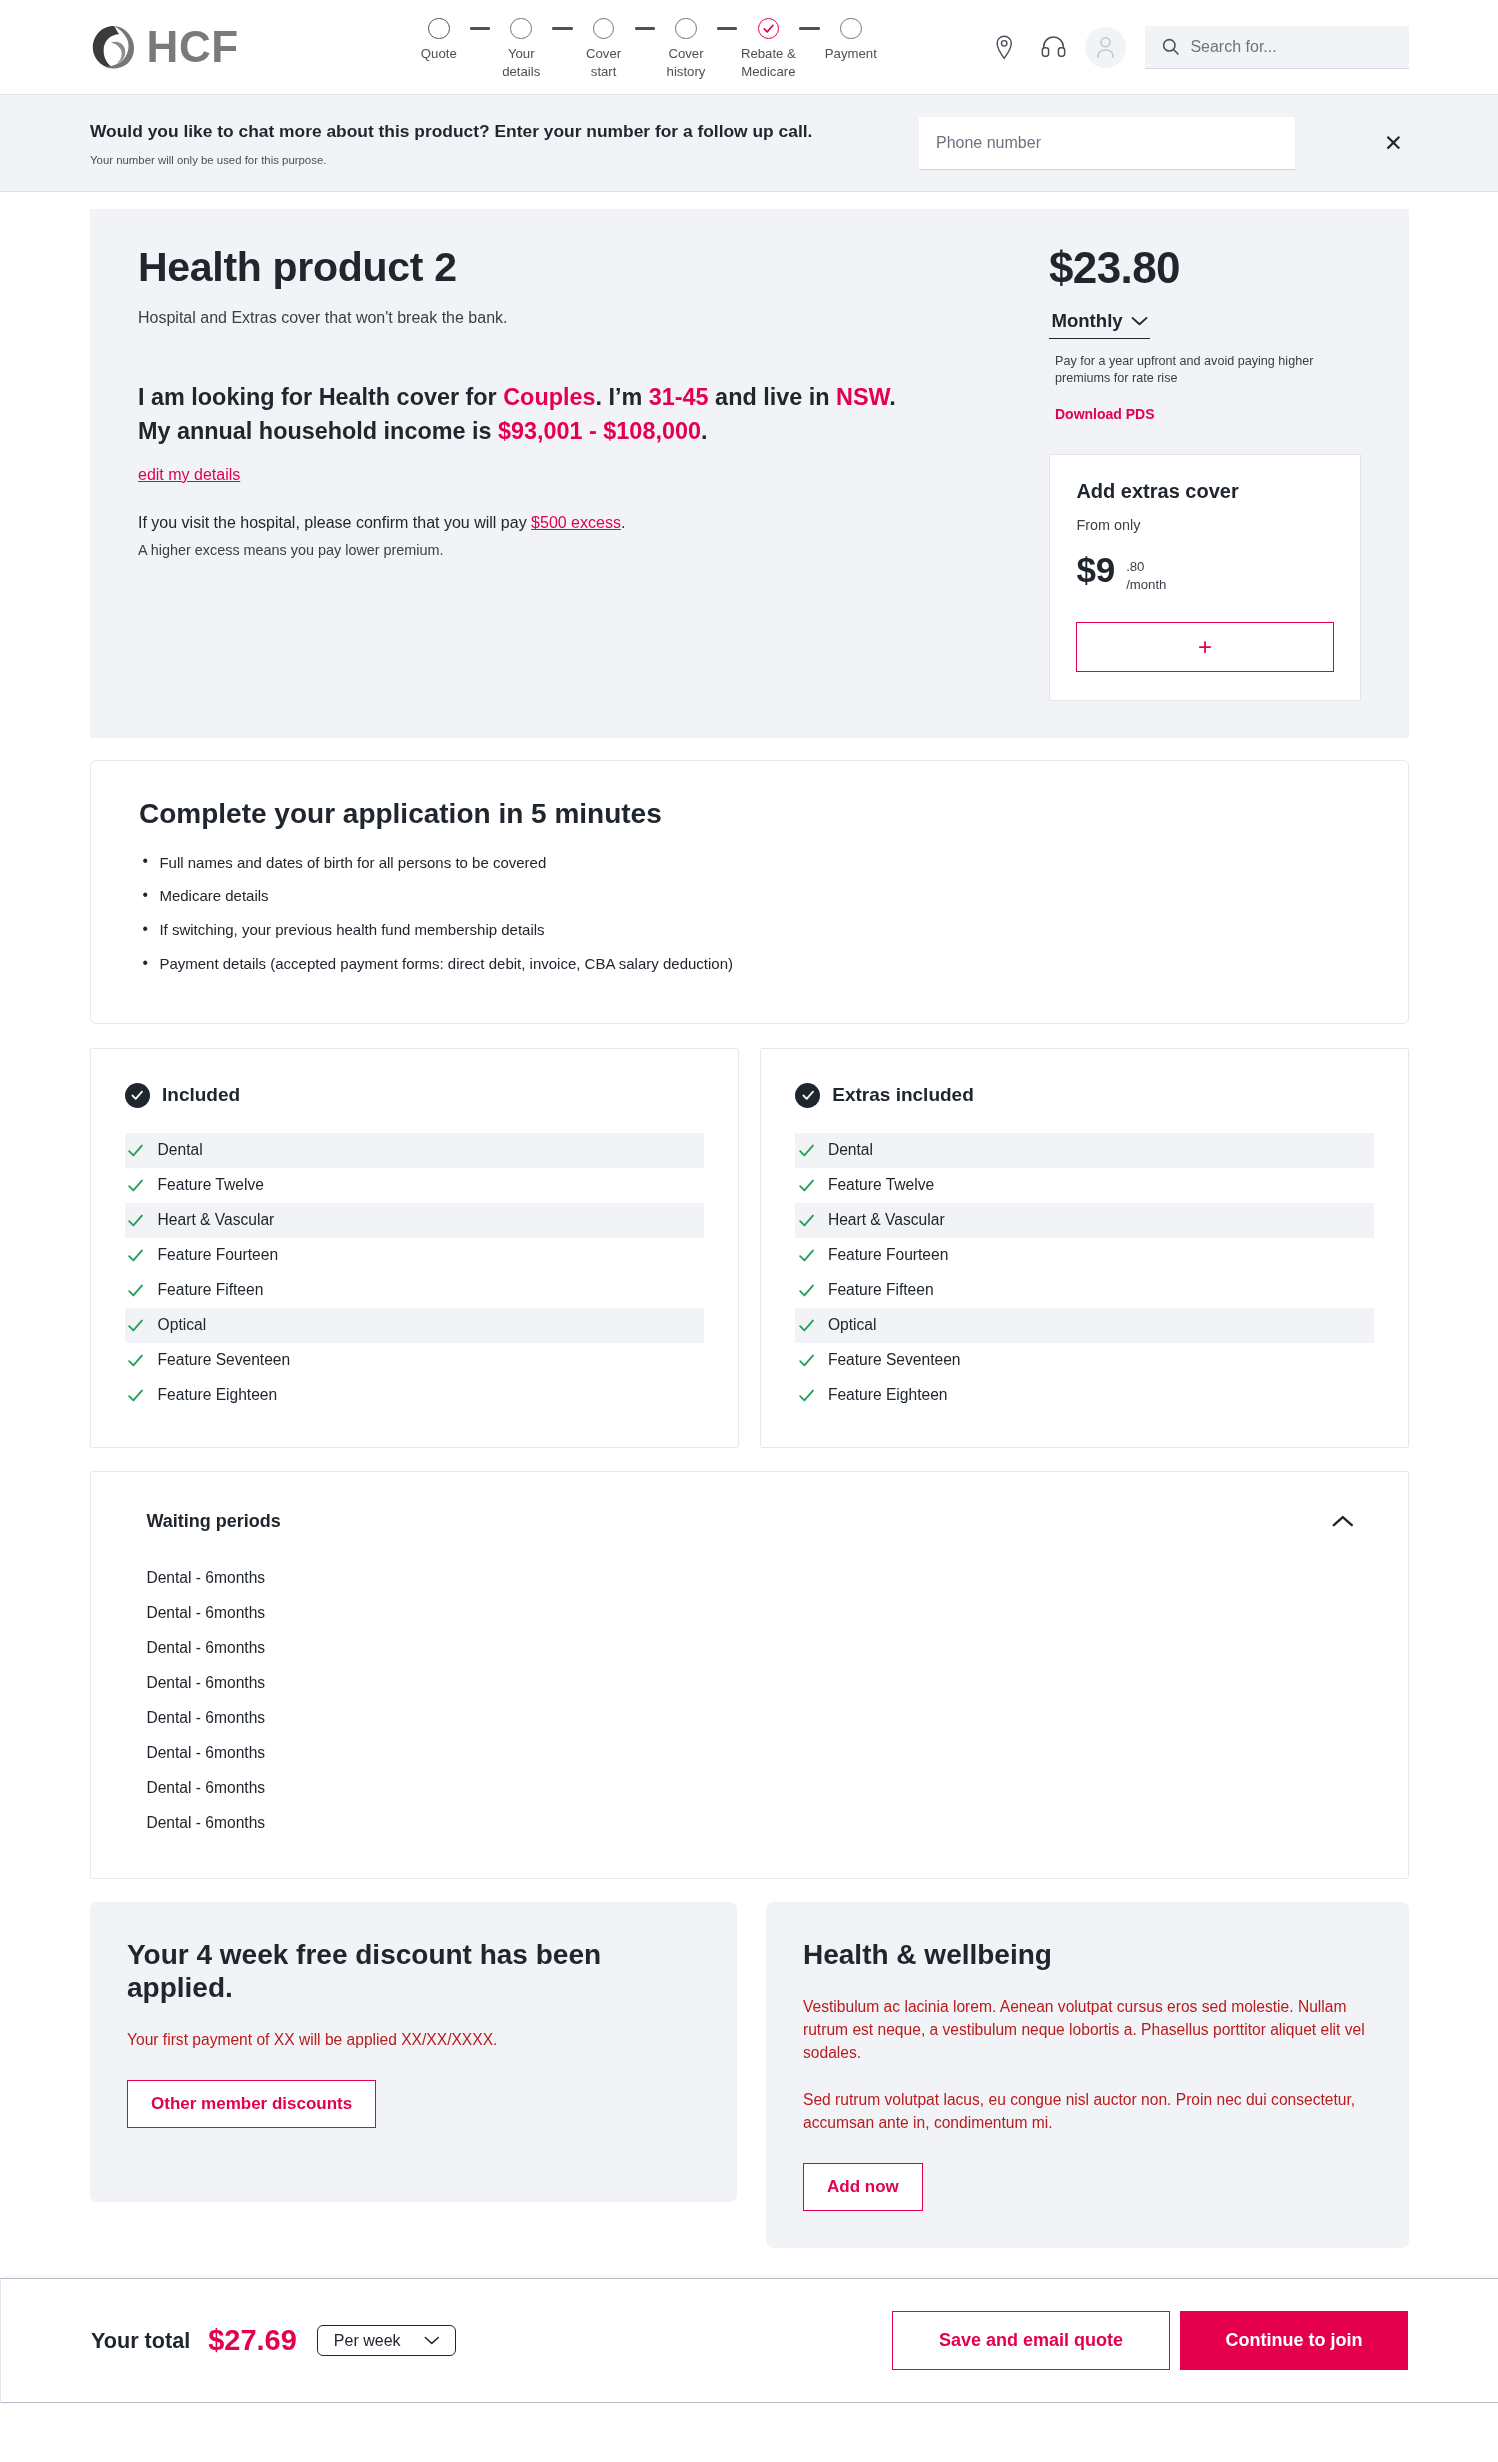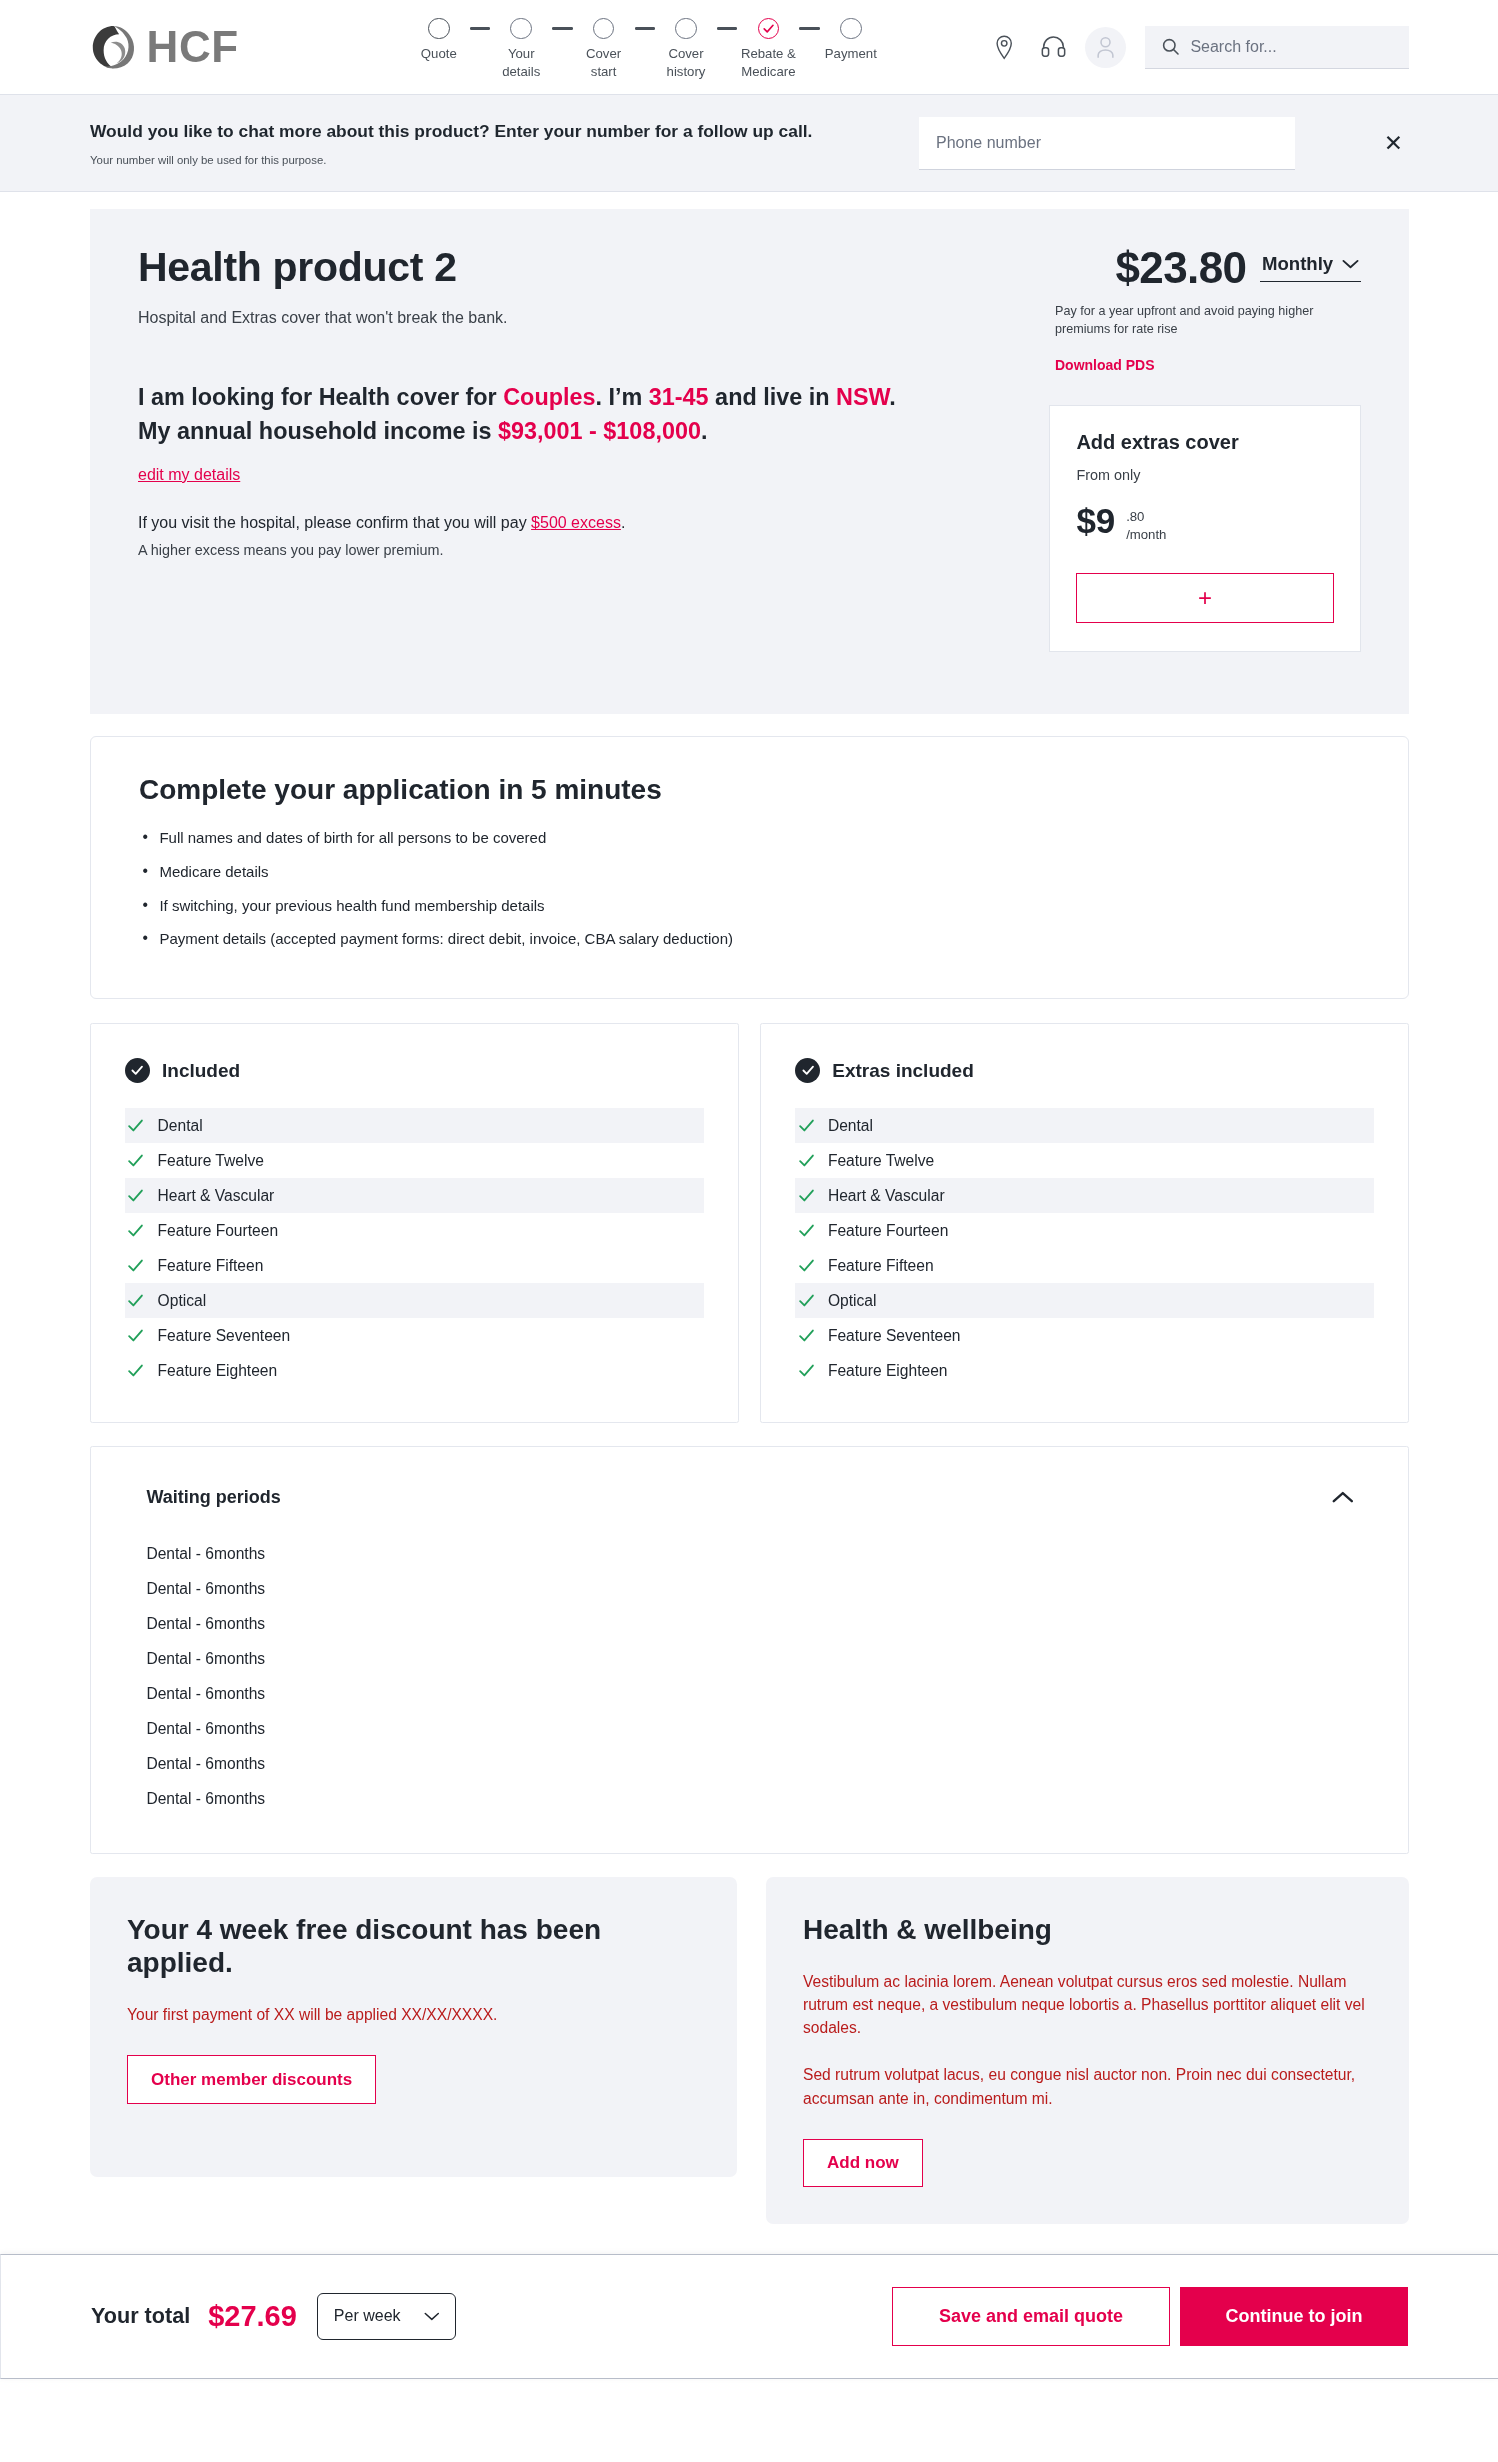--- a/index.html
+++ b/index.html
@@ -158,21 +158,21 @@
   }
   .hero-excess {
     margin-top: 30px;
     font-size: 16px; font-weight: normal; color: #20262e;
   }
   .hero-excess a { color: #e4004c; text-decoration: underline; }
   .hero-excess-note { margin-top: 9.6px; font-size: 14.4px; color: #3a4048; }
 
   
   .hero-right { width: 312px; flex: none; }
-  .price-row { display: flex; align-items: flex-start; justify-content: flex-end; gap: 13.2px; }
+  .price-row { display: flex; align-items: flex-start; justify-content: flex-end; gap: 13.2px; flex-direction: column; }
   .price-amount {
     font-size: 44px; font-weight: bold; color: #20262e; line-height: 1;
     letter-spacing: -0.6px;
   }
   .freq-select {
     border-bottom: 1.8px solid #20262e;
     padding: 0 2.4px 6px 2.4px;
     display: flex; align-items: center; gap: 8.4px;
     cursor: pointer; margin-top: 7.2px;
   }
@@ -303,21 +303,21 @@
     height: 125px;
     display: flex; align-items: center;
     padding: 0 90px 0 90px;
     box-shadow: 0 -1.2px 6px rgba(0,0,0,0.06);
   }
   .total-label { font-size: 21.6px; font-weight: bold; color: #20262e; }
   .total-amount { font-size: 29px; font-weight: bold; color: #e4004c; margin-left: 18px; }
   .period-select {
     margin-left: 20.4px;
     border: 1.2px solid #20262e; border-radius: 6px;
-    height: 47px; padding: 0 15.6px;
+    height: 31px; padding: 0 15.6px;
     display: flex; align-items: center; gap: 23px;
     cursor: pointer; background: #fff;
   }
   .period-select span { font-size: 16px; color: #20262e; }
   .total-actions { margin-left: auto; display: flex; gap: 10px; }
   .btn-ghost {
     border: 1.8px solid #e4004c; background: #ffffff; color: #e4004c;
     font-size: 18px; font-weight: bold; height: 59px; min-width: 278px;
     display: flex; align-items: center; justify-content: center;
     cursor: pointer; font-family: "Liberation Sans", sans-serif;

